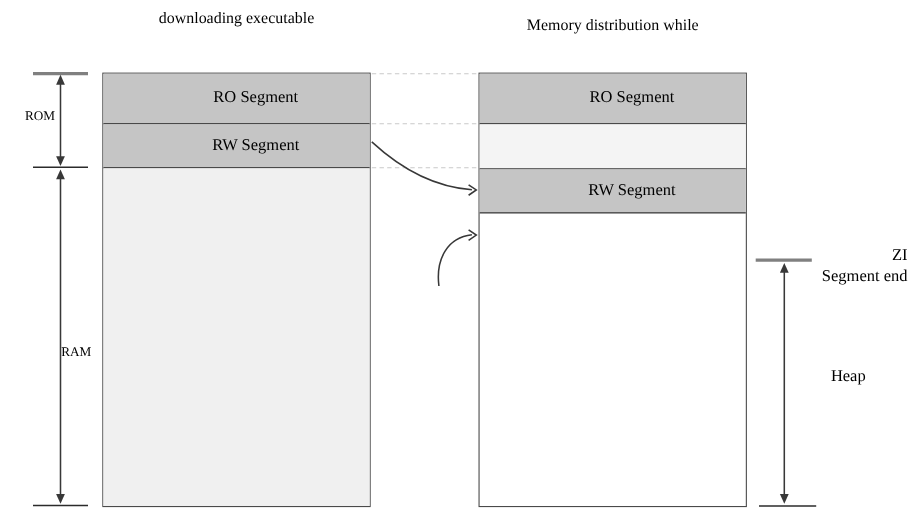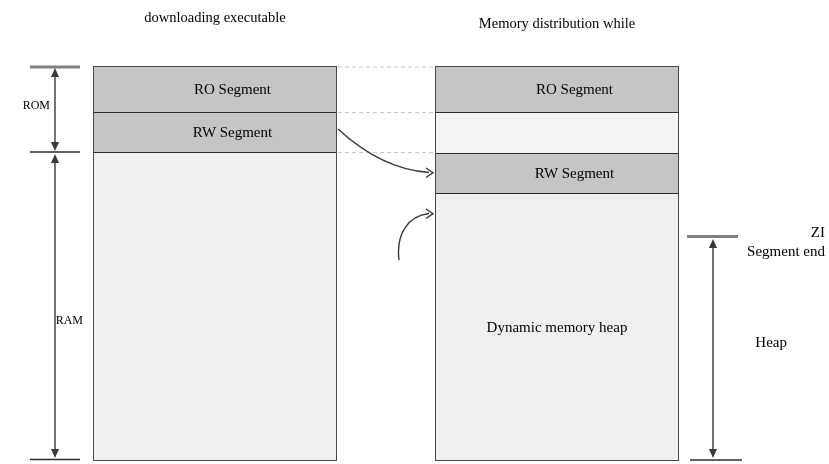--- a/index.html
+++ b/index.html
@@ -66,23 +66,20 @@
 </div>
 
 <div class="memcol" style="left:435px;">
   <div class="seg" style="height:46px;">
     <span>RO Segment</span>
   </div>
   <div class="gap" style="height:41px;"></div>
   <div class="seg" style="height:40px;">
     <span>RW Segment</span>
   </div>
-  <div class="lightarea">
-    <span>Dynamic memory heap</span>
-  </div>
 </div>
 
 <div class="abs mlabel" style="left:6px;top:98px;width:44px;">ROM</div>
 <div class="abs mlabel" style="left:6px;top:313px;width:44px;margin-left:33px;">RAM</div>
 <div class="abs mlabel2" style="left:733px;top:223px;width:92px;">
   <div>ZI</div>
   <div>Segment end</div>
 </div>
 <div class="abs mlabel2" style="left:727px;top:333px;width:60px;">Heap</div>
 

